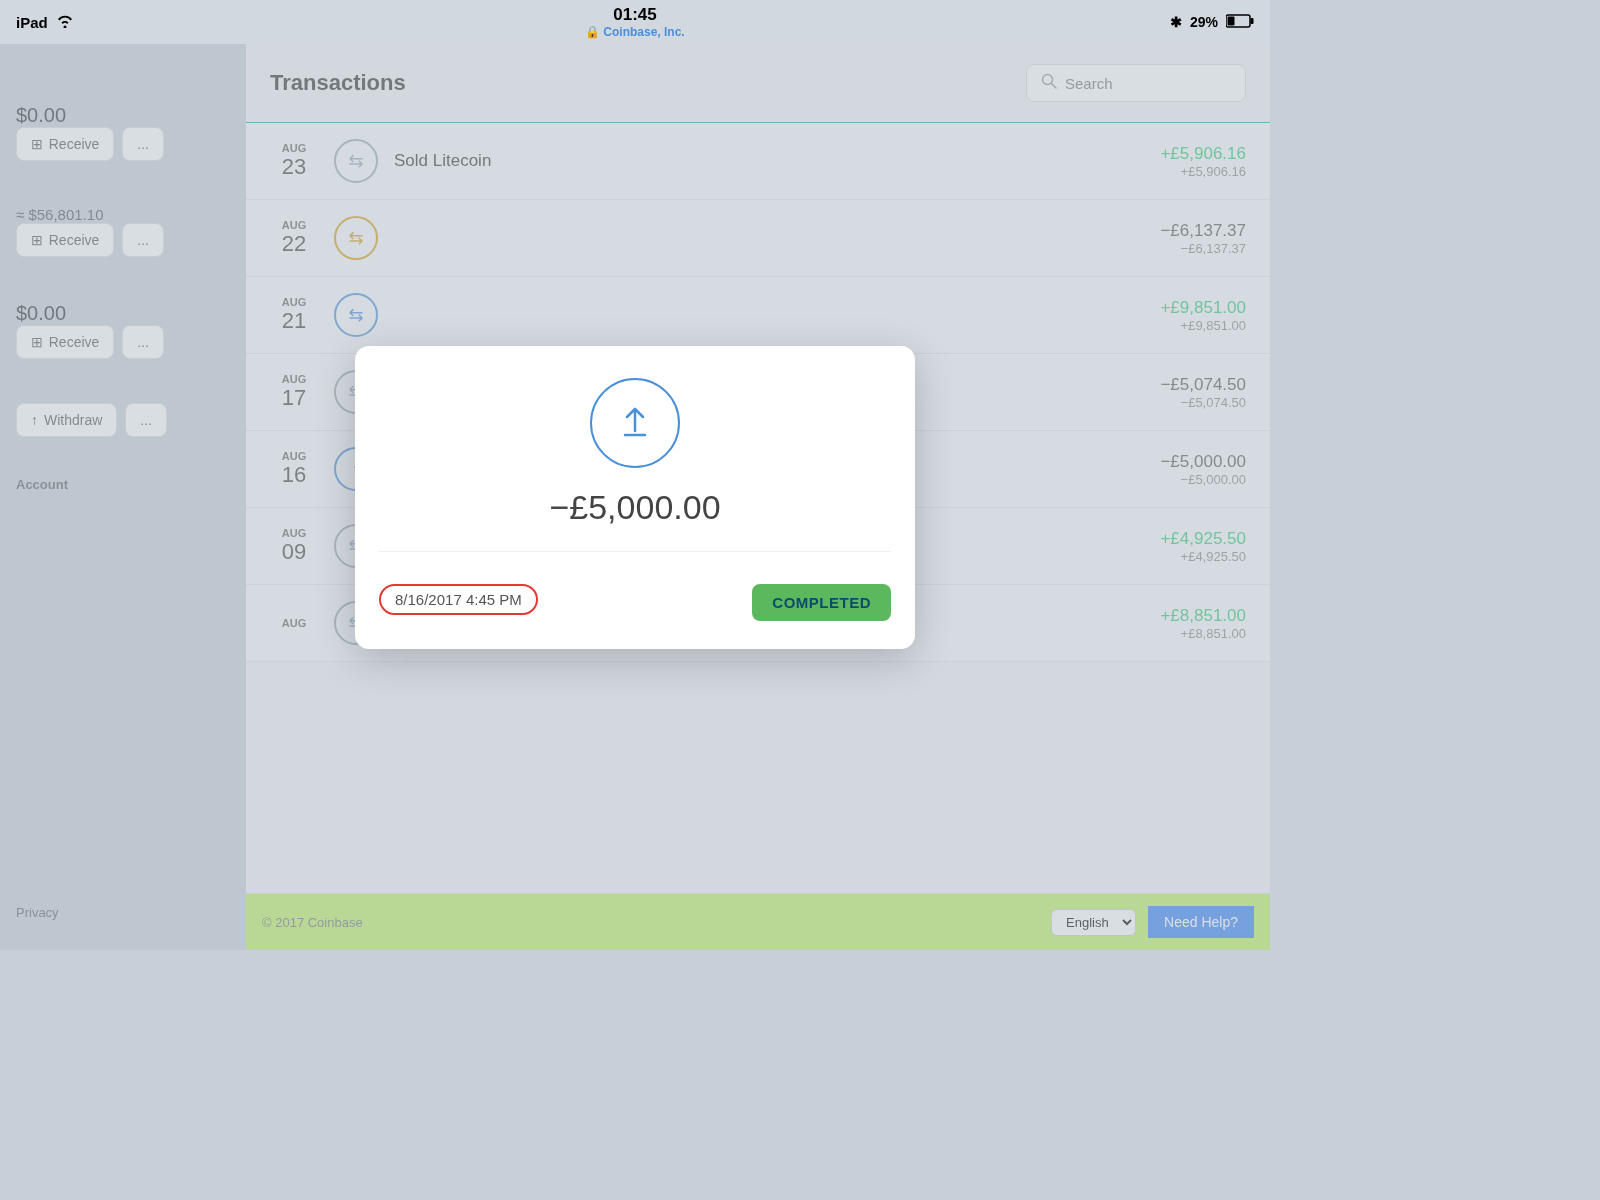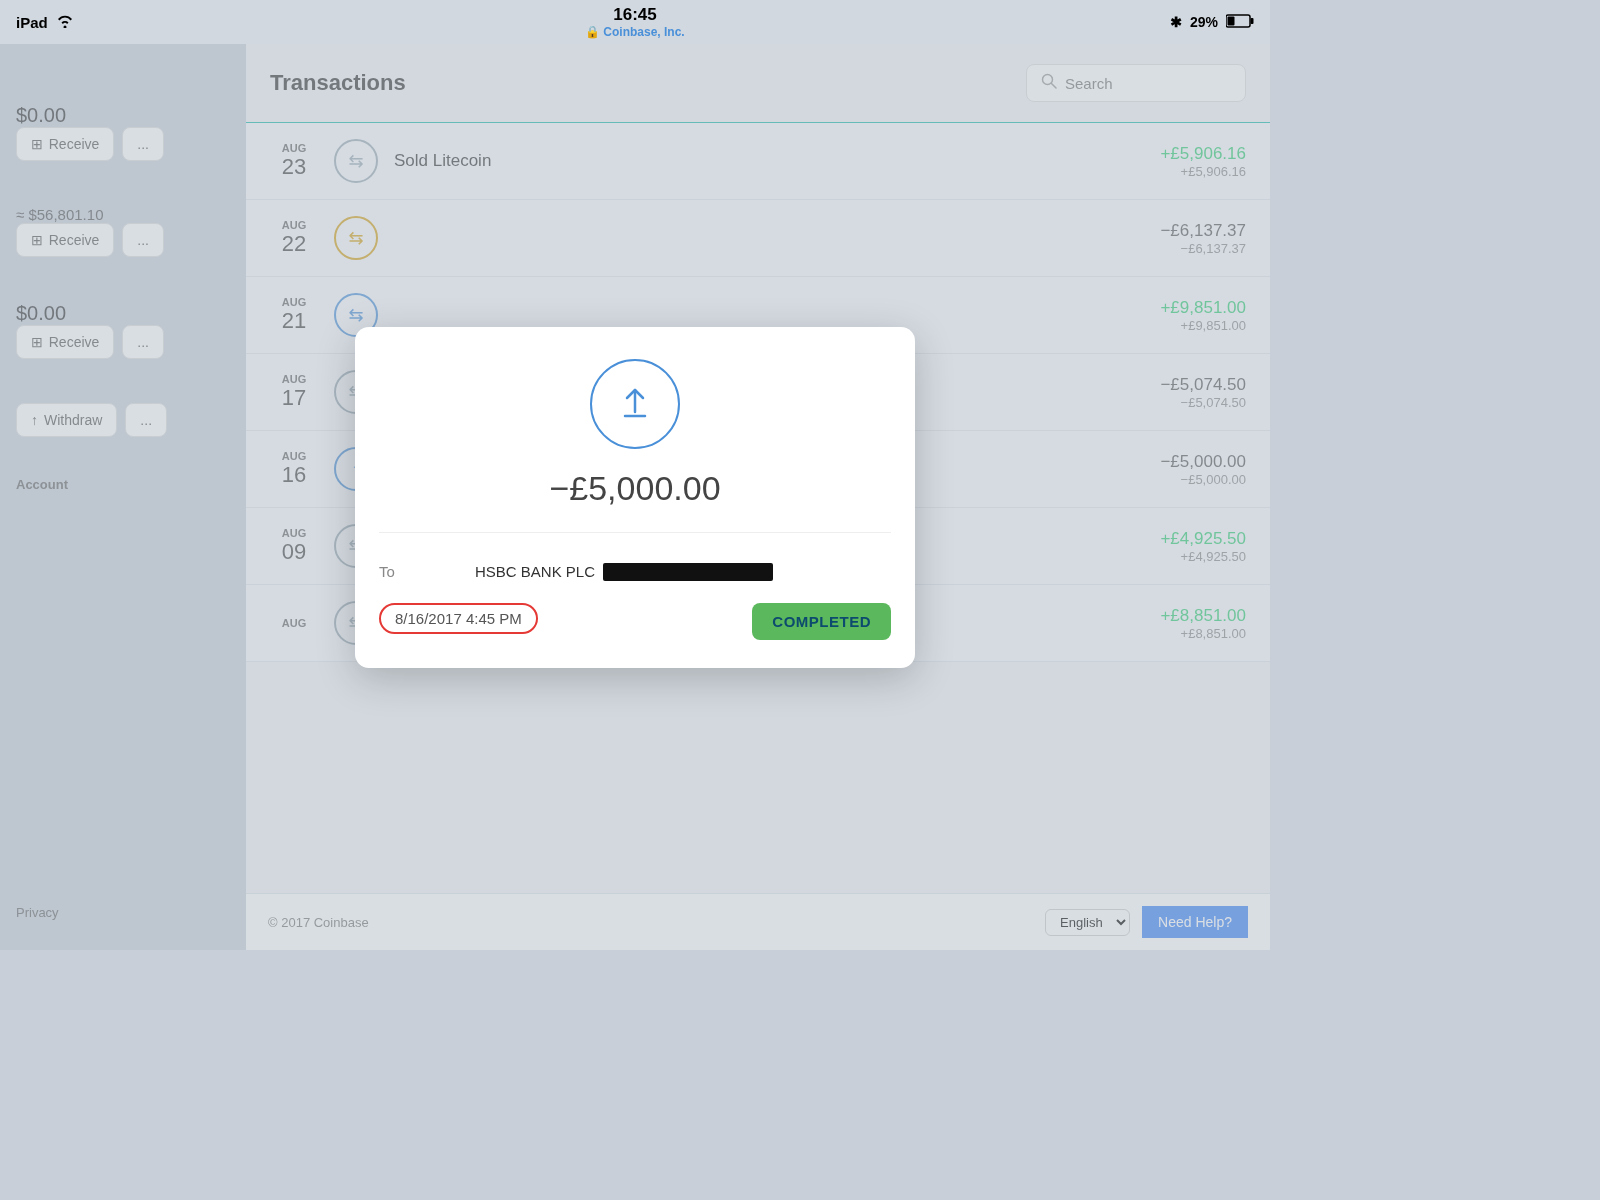--- a/index.html
+++ b/index.html
@@ -187,22 +187,22 @@
     .tx-title { font-size: 17px; color: #333; font-weight: 500; }
     .tx-subtitle { font-size: 13px; color: #888; }
     .tx-amounts { text-align: right; }
     .tx-amount-primary { font-size: 17px; font-weight: 500; }
     .tx-amount-secondary { font-size: 13px; color: #888; }
     .positive { color: #2ecc71; }
     .negative { color: #555; }
 
     
     .footer {
-      background: #ffffff;
-      padding: 12px 22px;
+      background: #bef264;
+      padding: 12px 16px;
       display: flex;
       align-items: center;
       justify-content: space-between;
       border-top: 1px solid #dde2e8;
       font-size: 13px;
       color: #777;
     }
     .footer-right { display: flex; align-items: center; gap: 12px; }
     .language-select {
       background: #fff;
@@ -354,21 +354,21 @@
 <div class="status-bar">
   <div class="status-bar-left">
     <span>iPad</span>
     <span>
       <svg width="18" height="14" viewBox="0 0 18 14">
           <path d="M9 11.5a1.5 1.5 0 100 3 1.5 1.5 0 000-3zm-3.5-3a5 5 0 017 0l-1.4 1.4a3 3 0 00-4.2 0L5.5 8.5zm-3.5-3.5a9 9 0 0114 0l-1.4 1.4a7 7 0 00-11.2 0L2 5z" fill="#000"></path>
         </svg>
     </span>
   </div>
   <div class="status-bar-center">
-    <div class="status-time">16:45</div>
+    <div class="status-time">01:45</div>
     <div class="status-site">
       <span>🔒</span>
       <span>Coinbase, Inc.</span>
     </div>
   </div>
   <div class="status-bar-right">
     <span>✱</span>
     <span>29%</span>
     <span>
       <svg width="28" height="14" viewBox="0 0 28 14">
@@ -581,26 +581,19 @@
         <div class="withdraw-circle">
           <svg width="44" height="44" viewBox="0 0 44 44">
             <line x1="22" y1="30" x2="22" y2="8" stroke="#4a90d9" stroke-width="2.5" stroke-linecap="round"></line>
             <polyline points="14,16 22,8 30,16" fill="none" stroke="#4a90d9" stroke-width="2.5" stroke-linecap="round" stroke-linejoin="round"></polyline>
             <line x1="12" y1="34" x2="32" y2="34" stroke="#4a90d9" stroke-width="2.5" stroke-linecap="round"></line>
           </svg>
         </div>
       </div>
       <div class="modal-amount">−£5,000.00</div>
       <hr class="modal-divider">
-      <div class="modal-detail-row">
-        <div class="modal-detail-label">To</div>
-        <div class="modal-detail-value">
-          <span>HSBC BANK PLC</span>
-          <span class="redacted-bar"></span>
-        </div>
-      </div>
       <div class="modal-footer-row">
         <div class="modal-date">8/16/2017 4:45 PM</div>
         <div class="completed-badge">COMPLETED</div>
       </div>
     </div>
   </div>
 </div>
 
 </body></html>

